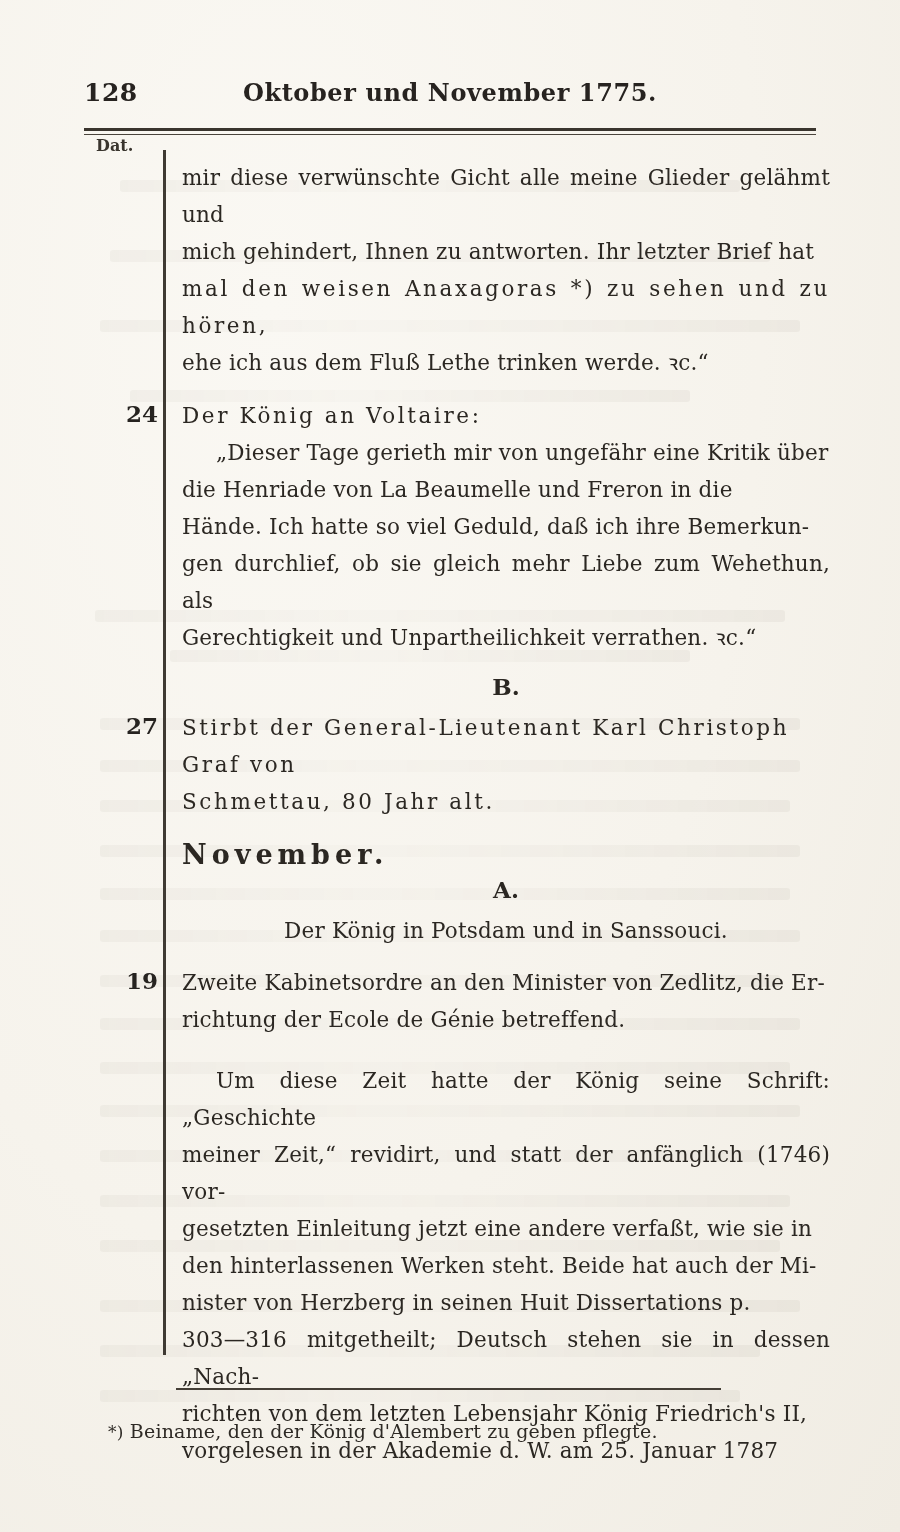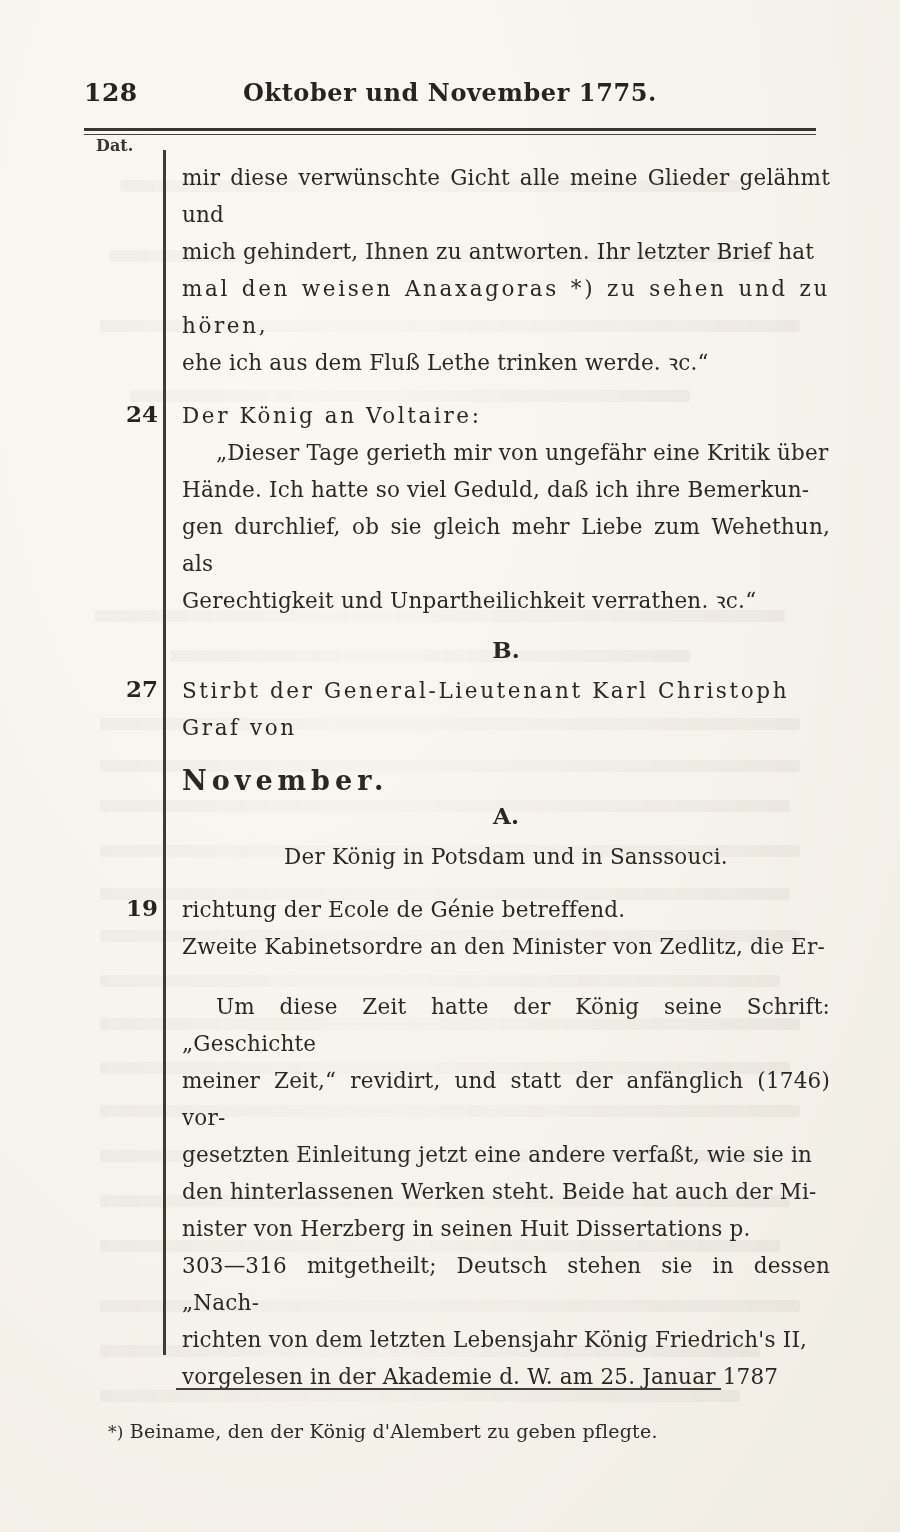--- a/index.html
+++ b/index.html
@@ -212,49 +212,51 @@
       </div>
     </div>
 
     <div class="gap-sm"></div>
 
     <div class="block">
       <div class="date">24</div>
       <div class="text">
         <div class="sp-letter">Der König an Voltaire:</div>
         <div style="text-indent:34px;">„Dieser Tage gerieth mir von ungefähr eine Kritik über</div>
+        <div>die Henriade von La Beaumelle und Freron in die</div>
         <div>Hände.  Ich hatte so viel Geduld, daß ich ihre Bemerkun-</div>
         <div>gen durchlief, ob sie gleich mehr Liebe zum Wehethun, als</div>
         <div>Gerechtigkeit und Unpartheilichkeit verrathen. ꝛc.“</div>
       </div>
     </div>
 
     <div class="sect">B.</div>
 
     <div class="block">
       <div class="date">27</div>
       <div class="text" style="text-align:left;">
         <div class="sp-letter">Stirbt der General-Lieutenant Karl Christoph Graf von</div>
+        <div class="sp-letter">Schmettau, 80 Jahr alt.</div>
       </div>
     </div>
 
     <div class="monthhead">November.</div>
     <div class="sect" style="margin-top:6px;">A.</div>
 
     <div class="block">
       <div class="text" style="text-align:center;">Der König in Potsdam und in Sanssouci.</div>
     </div>
 
     <div class="gap-sm"></div>
 
     <div class="block">
       <div class="date">19</div>
       <div class="text">
+        <div>Zweite Kabinetsordre an den Minister von Zedlitz, die Er-</div>
         <div style="text-align:left;">richtung der Ecole de Génie betreffend.</div>
-        <div>Zweite Kabinetsordre an den Minister von Zedlitz, die Er-</div>
       </div>
     </div>
 
     <div class="gap-md"></div>
 
     <div class="block">
       <div class="text">
         <div style="text-indent:34px;">Um diese Zeit hatte der König seine Schrift: „Geschichte</div>
         <div>meiner Zeit,“ revidirt, und statt der anfänglich (1746) vor-</div>
         <div>gesetzten Einleitung jetzt eine andere verfaßt, wie sie in</div>

